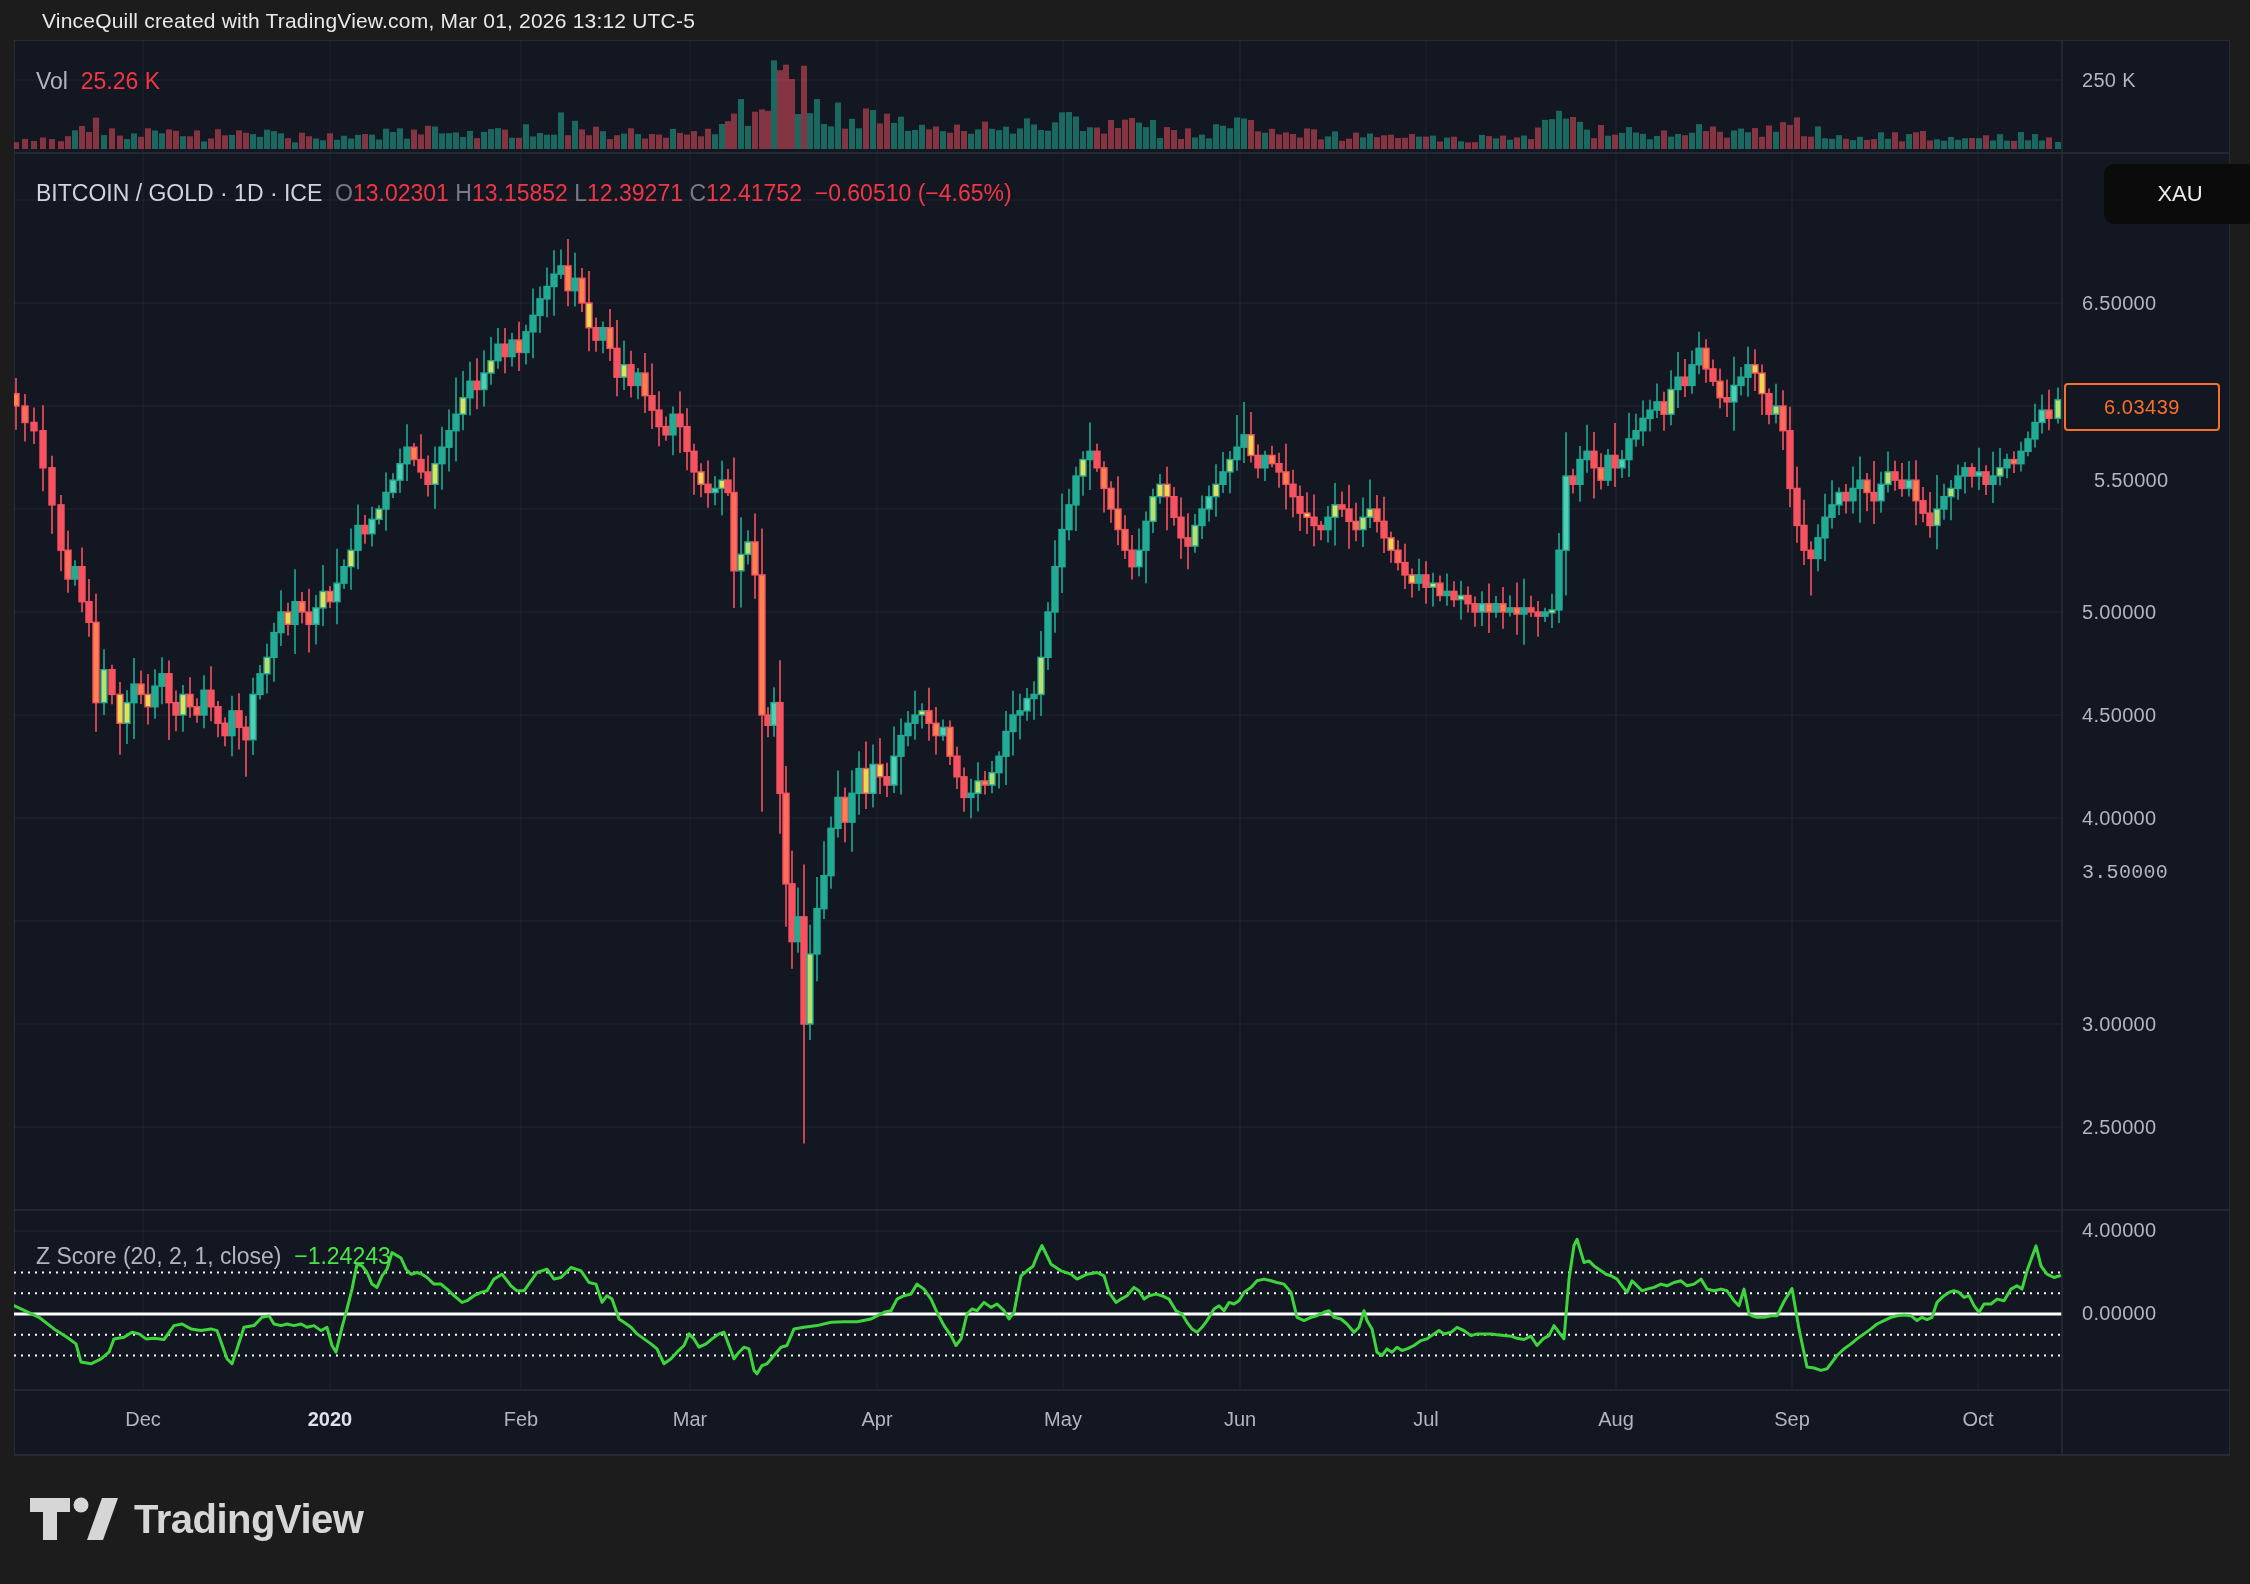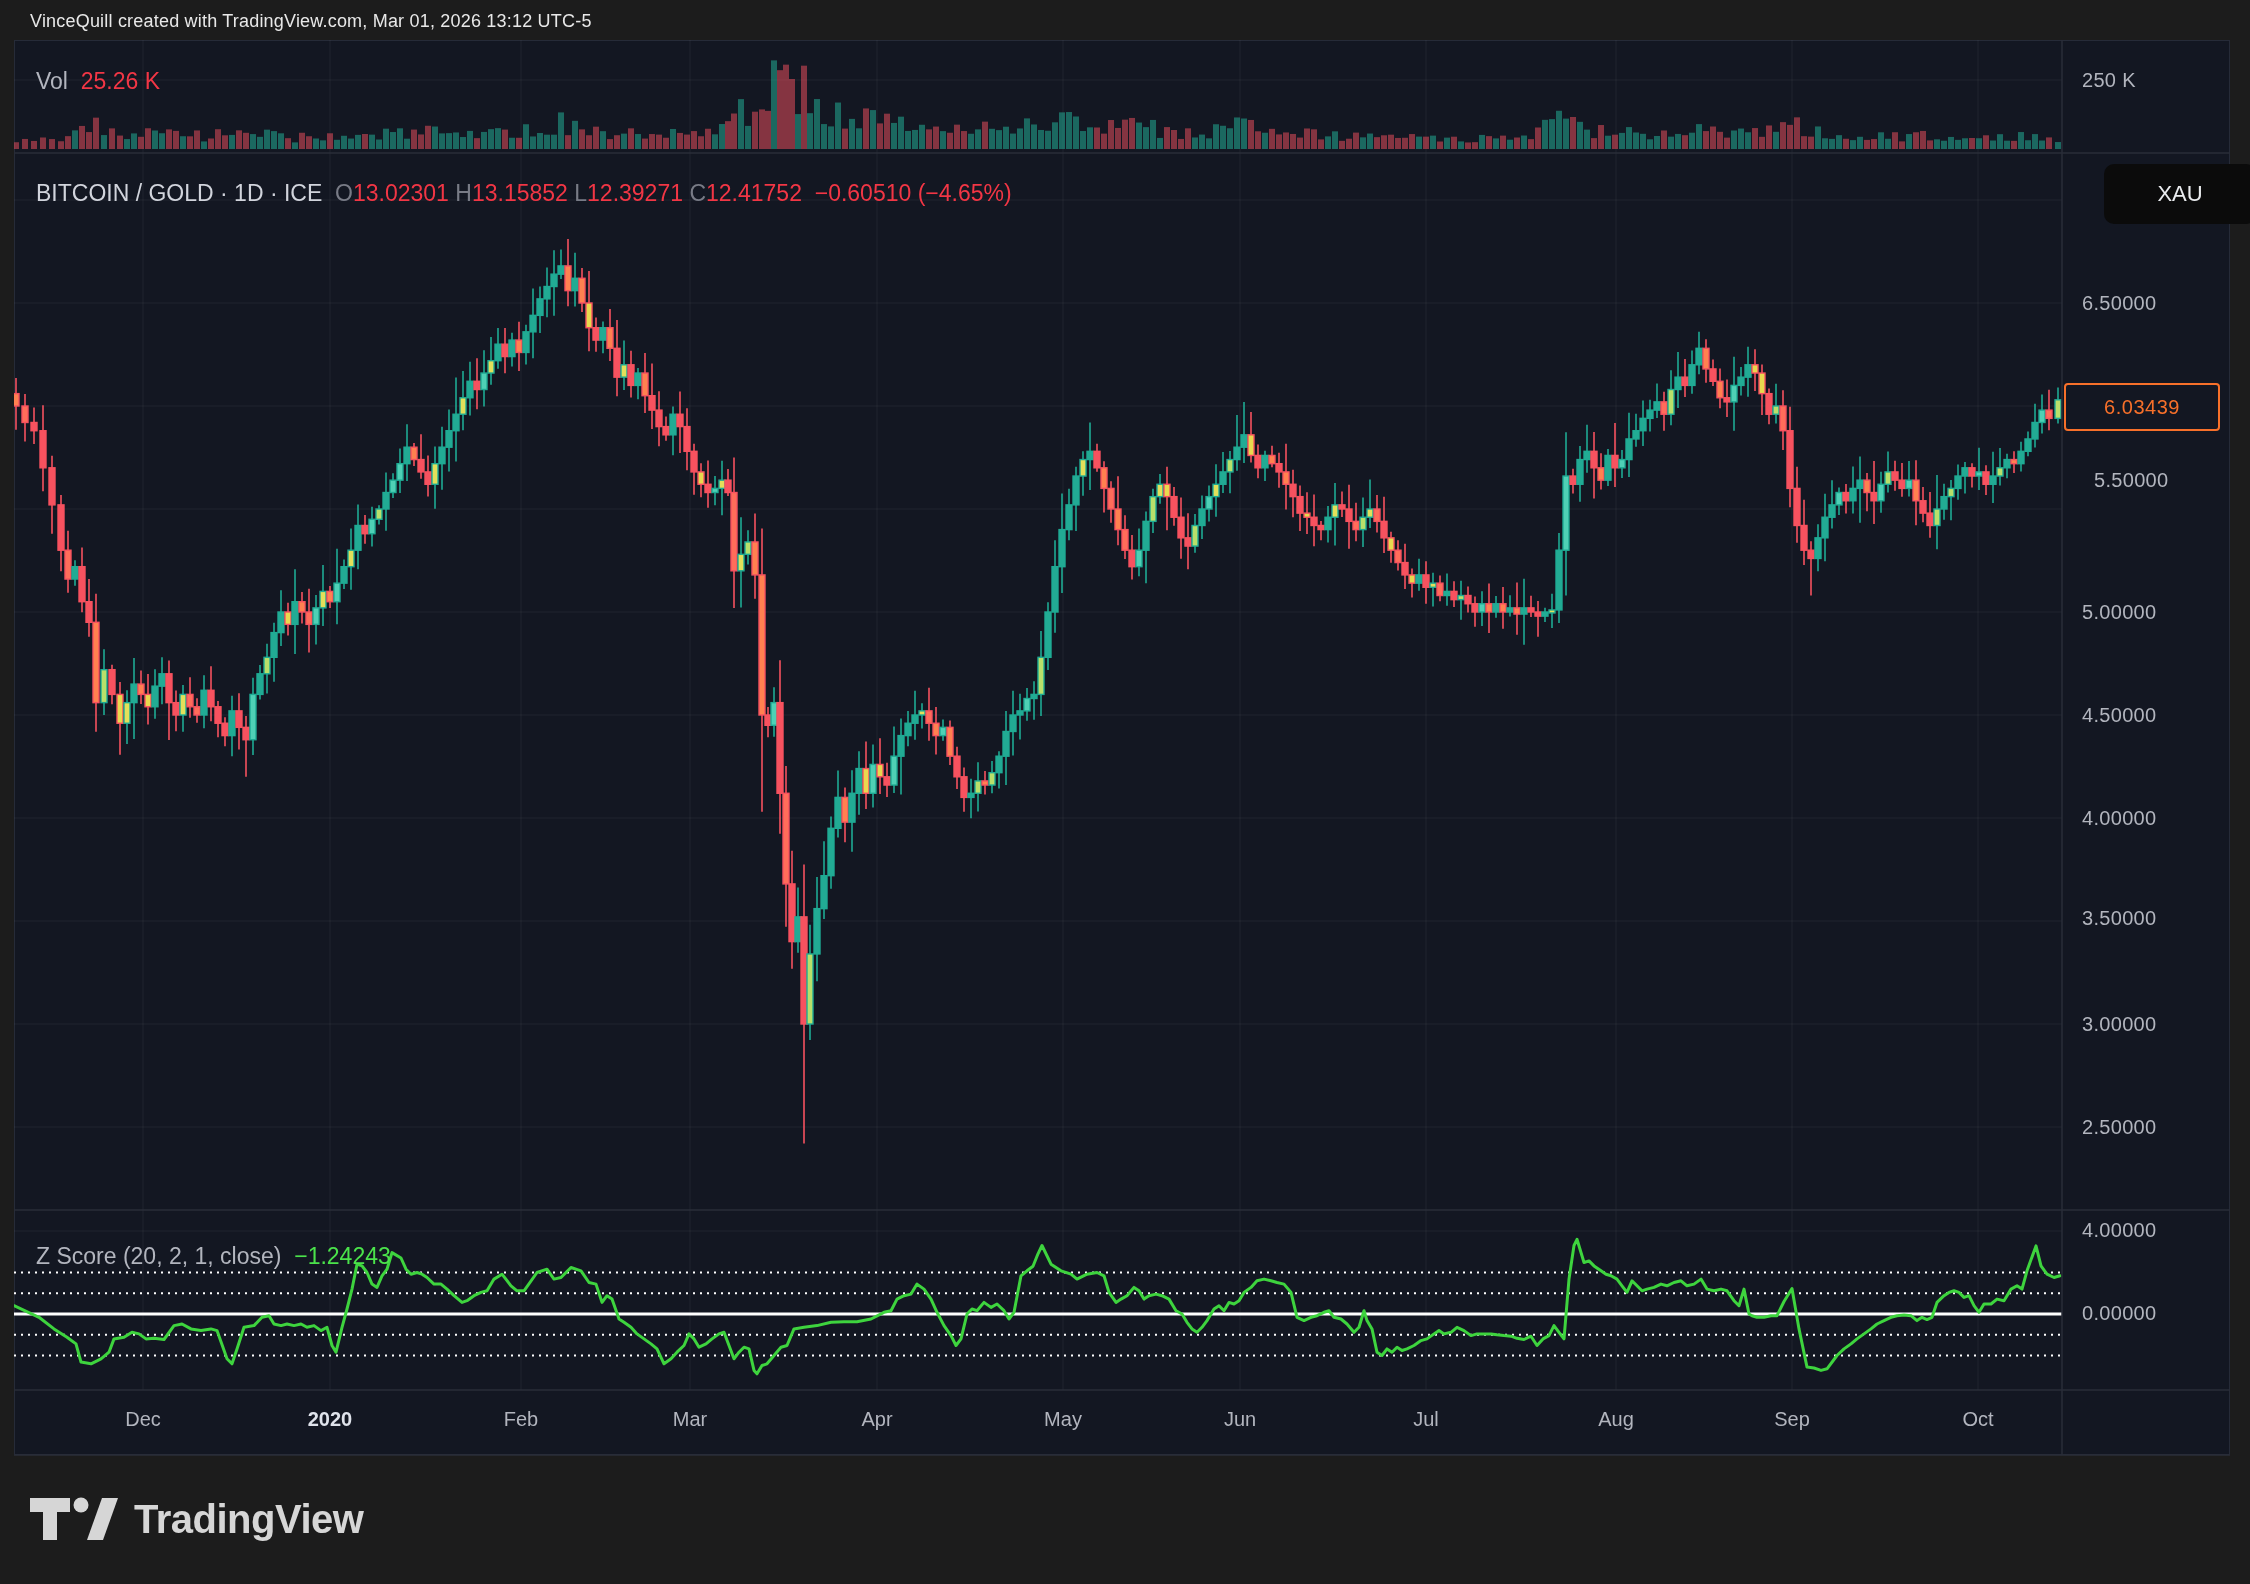--- a/index.html
+++ b/index.html
@@ -1,20 +1,20 @@
 <!DOCTYPE html>
 <html><head>
 <meta charset="utf-8">
 <style>
   html,body{margin:0;padding:0;background:#1c1c1c;}
   body{position:relative;width:2250px;height:1584px;overflow:hidden;
        font-family:"Liberation Sans", sans-serif;}
   .abs{position:absolute;}
-  #watermark{left:30px;top:8px;height:26px;line-height:26px;color:#e8e8e8;
-    font-size:18px;font-weight:500;letter-spacing:.2px;}
+  #watermark{left:42px;top:8px;height:26px;line-height:26px;color:#e8e8e8;
+    font-size:21px;font-weight:500;letter-spacing:.2px;}
   #chart-widget{left:14px;top:40px;width:2216px;height:1415px;background:#131722;
     border:1px solid #262b38;box-sizing:border-box;}
   #chart-svg{left:0;top:0;}
   .legend{display:flex;align-items:center;gap:0;white-space:pre;font-size:23px;}
   #vol-legend{left:36px;top:68px;}
   #main-legend{left:36px;top:180px;}
   #z-legend{left:36px;top:1243px;}
   .t-gray{color:#b2b5be;}
   .t-light{color:#d1d4dc;}
   .t-dim{color:#787b86;}
@@ -1013,21 +1013,21 @@
 
 <div class="abs" id="xau-badge">XAU</div>
 <div class="abs" id="price-badge">6.03439</div>
 
 <div id="price-labels">
     <div class="axis-label" style="top: 303px;">6.50000</div>
     <div class="axis-label" style="top: 480px; margin-left: 12px;">5.50000</div>
     <div class="axis-label" style="top: 612px;">5.00000</div>
     <div class="axis-label" style="top: 715px;">4.50000</div>
     <div class="axis-label" style="top: 818px;">4.00000</div>
-    <div class="axis-label" style="top: 918px;">3.50000</div>
+    <div class="axis-label" style="top: 872px; font-family: Liberation Mono, monospace;">3.50000</div>
     <div class="axis-label" style="top: 1024px;">3.00000</div>
     <div class="axis-label" style="top: 1127px;">2.50000</div>
   </div>
 <div id="z-labels">
     <div class="axis-label" style="top: 1230px;">4.00000</div>
     <div class="axis-label" style="top: 1313px;">0.00000</div>
   </div>
 <div id="time-labels">
     <div class="time-label" style="left: 143px;">Dec</div>
     <div class="time-label year" style="left: 330px;">2020</div>

